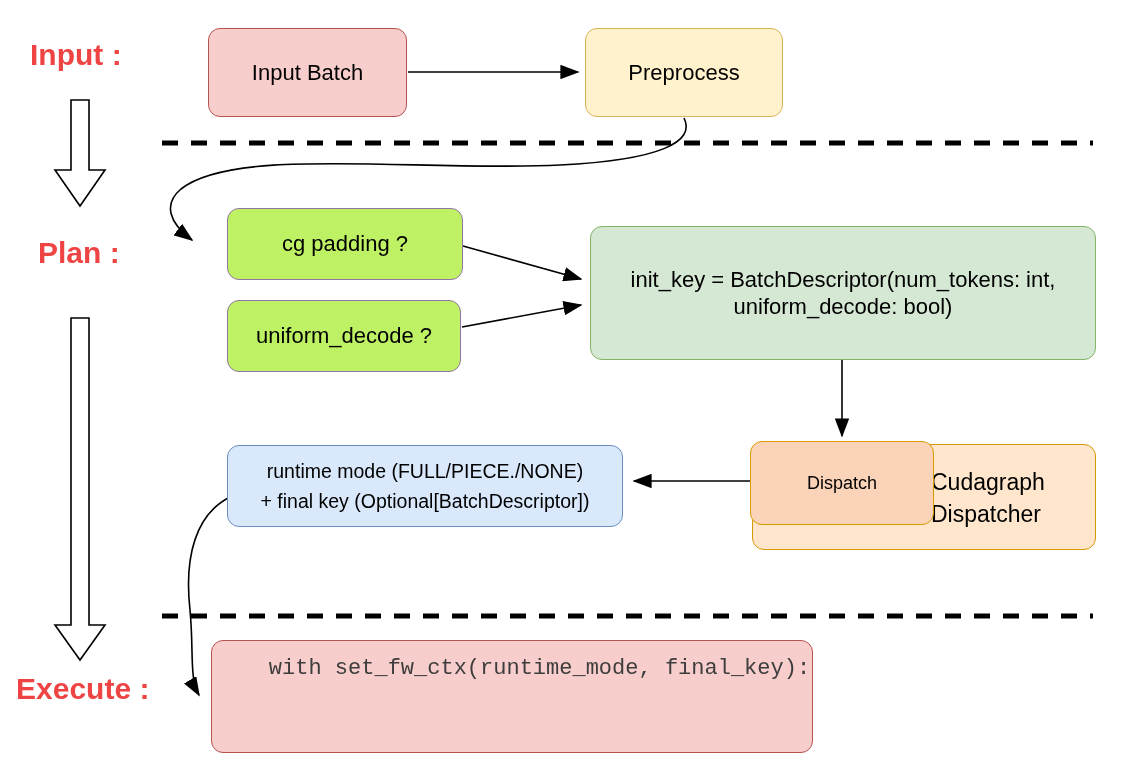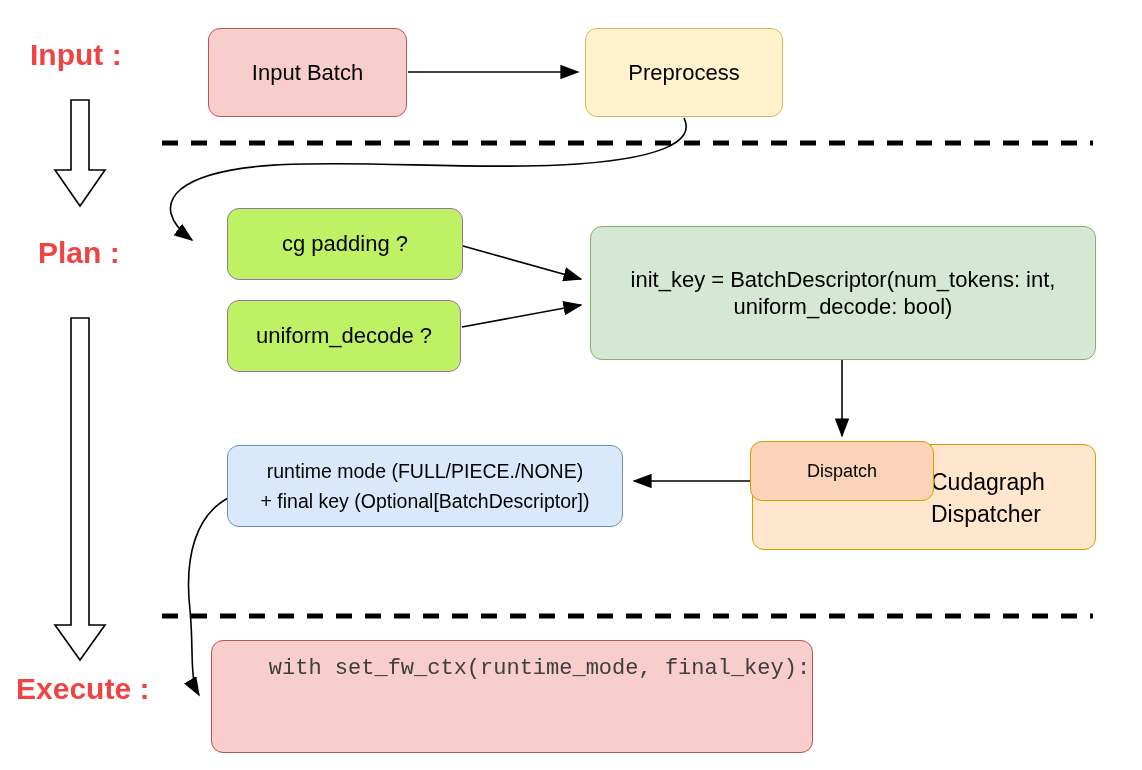--- a/index.html
+++ b/index.html
@@ -26,21 +26,21 @@
 
   #box-input-batch    {left:208px;top:28px;width:199px;height:89px;}
   #box-preprocess     {left:585px;top:28px;width:198px;height:89px;}
   #box-cg-padding     {left:227px;top:208px;width:236px;height:72px;}
   #box-uniform-decode {left:227px;top:300px;width:234px;height:72px;}
   #box-init-key       {left:590px;top:226px;width:506px;height:134px;flex-direction:column;}
   #box-cudagraph      {left:752px;top:444px;width:344px;height:106px;}
   #box-cudagraph .inner-label{position:absolute;left:178px;top:0;width:160px;height:106px;
       display:flex;align-items:center;justify-content:center;text-align:left;
       font-size:23px;line-height:1.4;}
-  #box-dispatch       {left:750px;top:441px;width:184px;height:60px;font-size:18px;}
+  #box-dispatch       {left:750px;top:441px;width:184px;height:84px;font-size:18px;}
   #box-runtime-mode   {left:227px;top:445px;width:396px;height:82px;flex-direction:column;font-size:19.5px;line-height:1.55;}
   #box-execute-code   {left:211px;top:640px;width:602px;height:113px;
       align-items:center;justify-content:flex-start;
       font-family:"Liberation Mono","DejaVu Sans Mono",monospace;
       font-size:22px;color:#3d3d3d;}
   #box-execute-code .code-block{white-space:pre;text-align:left;line-height:28px;padding-left:4px;}
   .twoline span{display:block;}
   #svg-layer{position:absolute;left:0;top:0;pointer-events:none;}
 </style>
 </head>

